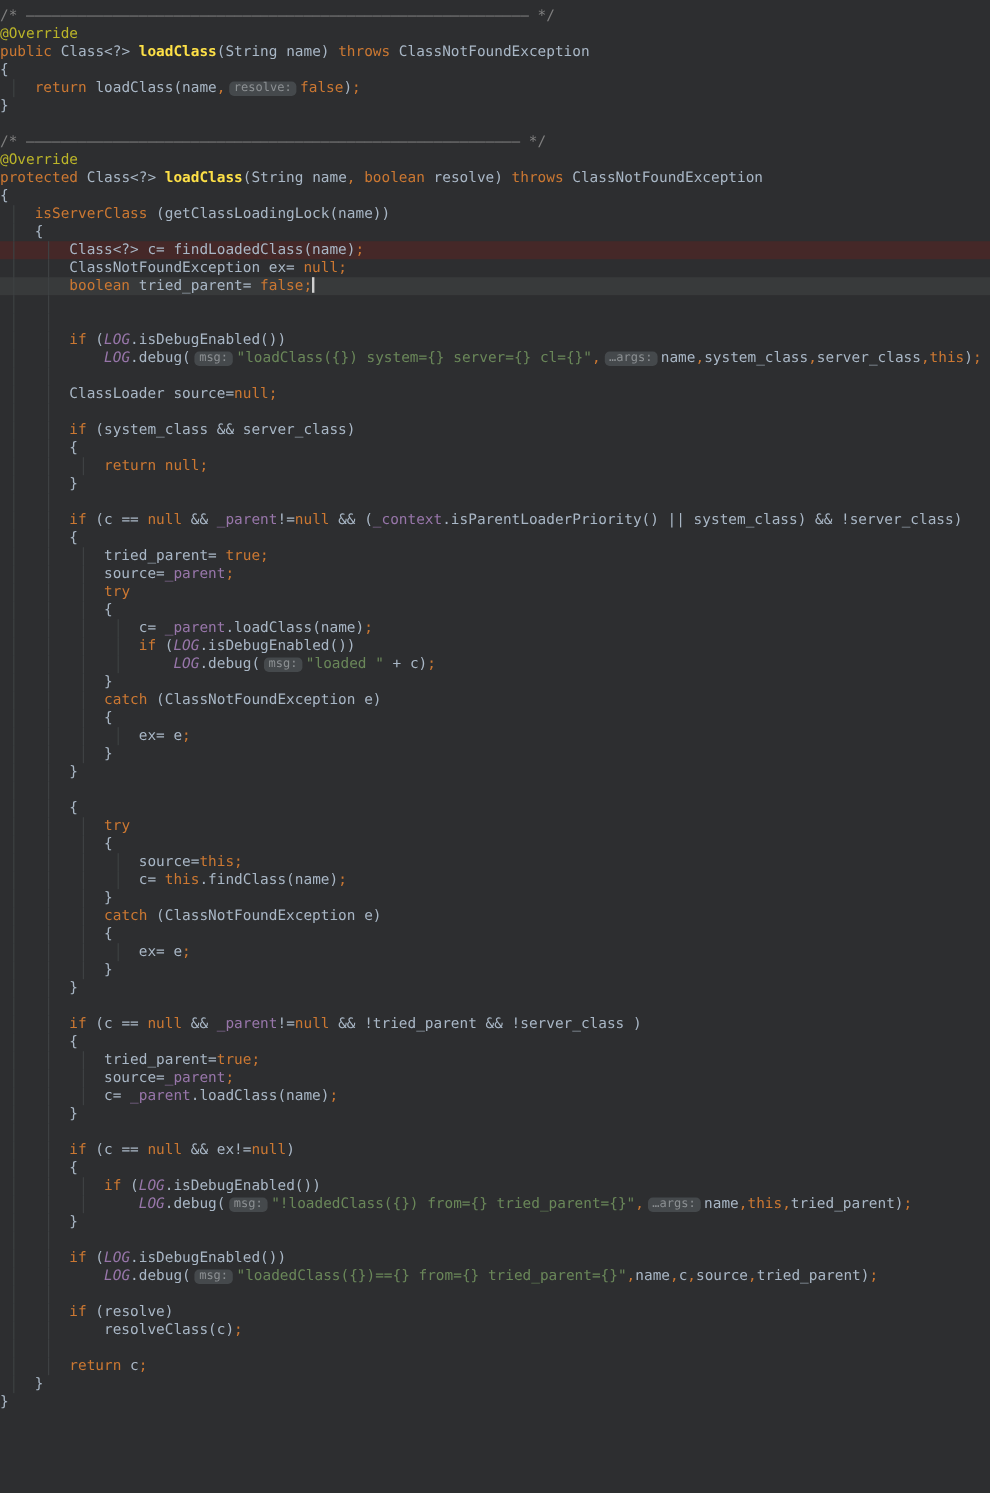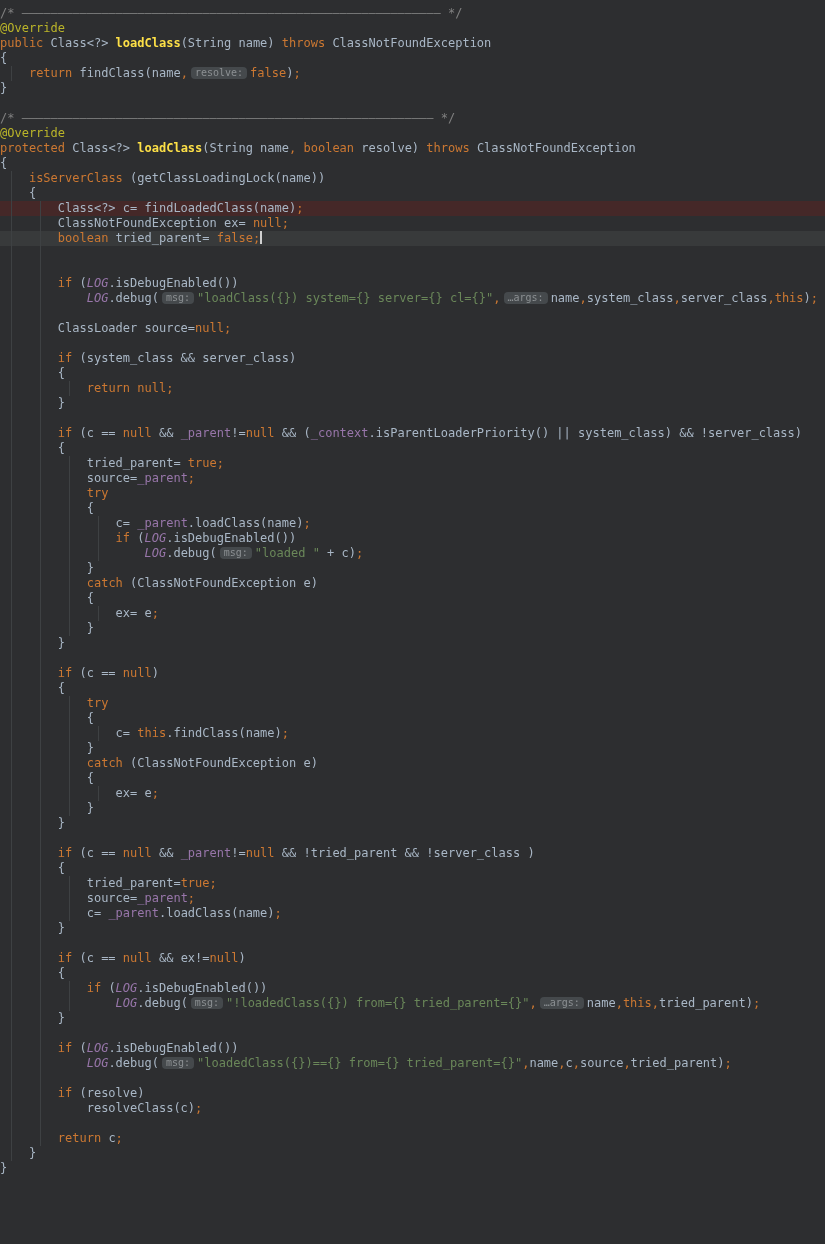--- a/index.html
+++ b/index.html
@@ -43,21 +43,21 @@
   }
 </style>
 </head>
 <body>
 
 <div class="editor">
     <div class="line"><span class="t-c">/* —————————————————————————————————————————————————————————— */</span></div>
     <div class="line"><span class="t-a">@Override</span></div>
     <div class="line"><span class="t-k">public</span><span class="t-d"> Class&lt;?&gt; </span><span class="t-m">loadClass</span><span class="t-d">(String name) </span><span class="t-k">throws</span><span class="t-d"> ClassNotFoundException</span></div>
     <div class="line"><span class="t-d">{</span></div>
-    <div class="line"><span class="guide" style="left: 11px;"></span><span class="t-d">    </span><span class="t-k">return</span><span class="t-d"> findClass(name</span><span class="t-k">,</span><span class="t-h">resolve:</span><span class="t-k">false</span><span class="t-d">)</span><span class="t-k">;</span></div>
+    <div class="line"><span class="guide" style="left: 11px;"></span><span class="t-d">    </span><span class="t-k">return</span><span class="t-d"> loadClass(name</span><span class="t-k">,</span><span class="t-h">resolve:</span><span class="t-k">false</span><span class="t-d">)</span><span class="t-k">;</span></div>
     <div class="line"><span class="t-d">}</span></div>
     <div class="line"></div>
     <div class="line"><span class="t-c">/* ————————————————————————————————————————————————————————— */</span></div>
     <div class="line"><span class="t-a">@Override</span></div>
     <div class="line"><span class="t-k">protected</span><span class="t-d"> Class&lt;?&gt; </span><span class="t-m">loadClass</span><span class="t-d">(String name</span><span class="t-k">,</span><span class="t-d"> </span><span class="t-k">boolean</span><span class="t-d"> resolve) </span><span class="t-k">throws</span><span class="t-d"> ClassNotFoundException</span></div>
     <div class="line"><span class="t-d">{</span></div>
     <div class="line"><span class="guide" style="left: 11px;"></span><span class="t-d">    </span><span class="t-k">isServerClass</span><span class="t-d"> (getClassLoadingLock(name))</span></div>
     <div class="line"><span class="guide" style="left: 11px;"></span><span class="t-d">    {</span></div>
     <div class="line red"><span class="guide" style="left: 11px;"></span><span class="guide" style="left: 39.9px;"></span><span class="t-d">        Class&lt;?&gt; c= findLoadedClass(name)</span><span class="t-k">;</span></div>
     <div class="line"><span class="guide" style="left: 11px;"></span><span class="guide" style="left: 39.9px;"></span><span class="t-d">        ClassNotFoundException ex= </span><span class="t-k">null</span><span class="t-k">;</span></div>
@@ -83,24 +83,24 @@
     <div class="line"><span class="guide" style="left: 11px;"></span><span class="guide" style="left: 39.9px;"></span><span class="guide" style="left: 68.8px;"></span><span class="guide" style="left: 97.7px;"></span><span class="t-d">                c= </span><span class="t-f">_parent</span><span class="t-d">.loadClass(name)</span><span class="t-k">;</span></div>
     <div class="line"><span class="guide" style="left: 11px;"></span><span class="guide" style="left: 39.9px;"></span><span class="guide" style="left: 68.8px;"></span><span class="guide" style="left: 97.7px;"></span><span class="t-d">                </span><span class="t-k">if</span><span class="t-d"> (</span><span class="t-L">LOG</span><span class="t-d">.isDebugEnabled())</span></div>
     <div class="line"><span class="guide" style="left: 11px;"></span><span class="guide" style="left: 39.9px;"></span><span class="guide" style="left: 68.8px;"></span><span class="guide" style="left: 97.7px;"></span><span class="t-d">                    </span><span class="t-L">LOG</span><span class="t-d">.debug(</span><span class="t-h">msg:</span><span class="t-s">"loaded "</span><span class="t-d"> + c)</span><span class="t-k">;</span></div>
     <div class="line"><span class="guide" style="left: 11px;"></span><span class="guide" style="left: 39.9px;"></span><span class="guide" style="left: 68.8px;"></span><span class="t-d">            }</span></div>
     <div class="line"><span class="guide" style="left: 11px;"></span><span class="guide" style="left: 39.9px;"></span><span class="guide" style="left: 68.8px;"></span><span class="t-d">            </span><span class="t-k">catch</span><span class="t-d"> (ClassNotFoundException e)</span></div>
     <div class="line"><span class="guide" style="left: 11px;"></span><span class="guide" style="left: 39.9px;"></span><span class="guide" style="left: 68.8px;"></span><span class="t-d">            {</span></div>
     <div class="line"><span class="guide" style="left: 11px;"></span><span class="guide" style="left: 39.9px;"></span><span class="guide" style="left: 68.8px;"></span><span class="guide" style="left: 97.7px;"></span><span class="t-d">                ex= e</span><span class="t-k">;</span></div>
     <div class="line"><span class="guide" style="left: 11px;"></span><span class="guide" style="left: 39.9px;"></span><span class="guide" style="left: 68.8px;"></span><span class="t-d">            }</span></div>
     <div class="line"><span class="guide" style="left: 11px;"></span><span class="guide" style="left: 39.9px;"></span><span class="t-d">        }</span></div>
     <div class="line"><span class="guide" style="left: 11px;"></span><span class="guide" style="left: 39.9px;"></span></div>
-    <div class="line"><span class="guide" style="left: 11px;"></span><span class="guide" style="left: 39.9px;"></span><span class="t-d">        </span><span class="t-k">if</span><span class="t-d"> (c == </span><span class="t-k">null</span><span class="t-d">)</span></div>
     <div class="line"><span class="guide" style="left: 11px;"></span><span class="guide" style="left: 39.9px;"></span><span class="t-d">        {</span></div>
     <div class="line"><span class="guide" style="left: 11px;"></span><span class="guide" style="left: 39.9px;"></span><span class="guide" style="left: 68.8px;"></span><span class="t-d">            </span><span class="t-k">try</span></div>
     <div class="line"><span class="guide" style="left: 11px;"></span><span class="guide" style="left: 39.9px;"></span><span class="guide" style="left: 68.8px;"></span><span class="t-d">            {</span></div>
+    <div class="line"><span class="guide" style="left: 11px;"></span><span class="guide" style="left: 39.9px;"></span><span class="guide" style="left: 68.8px;"></span><span class="guide" style="left: 97.7px;"></span><span class="t-d">                source=</span><span class="t-k">this</span><span class="t-k">;</span></div>
     <div class="line"><span class="guide" style="left: 11px;"></span><span class="guide" style="left: 39.9px;"></span><span class="guide" style="left: 68.8px;"></span><span class="guide" style="left: 97.7px;"></span><span class="t-d">                c= </span><span class="t-k">this</span><span class="t-d">.findClass(name)</span><span class="t-k">;</span></div>
     <div class="line"><span class="guide" style="left: 11px;"></span><span class="guide" style="left: 39.9px;"></span><span class="guide" style="left: 68.8px;"></span><span class="t-d">            }</span></div>
     <div class="line"><span class="guide" style="left: 11px;"></span><span class="guide" style="left: 39.9px;"></span><span class="guide" style="left: 68.8px;"></span><span class="t-d">            </span><span class="t-k">catch</span><span class="t-d"> (ClassNotFoundException e)</span></div>
     <div class="line"><span class="guide" style="left: 11px;"></span><span class="guide" style="left: 39.9px;"></span><span class="guide" style="left: 68.8px;"></span><span class="t-d">            {</span></div>
     <div class="line"><span class="guide" style="left: 11px;"></span><span class="guide" style="left: 39.9px;"></span><span class="guide" style="left: 68.8px;"></span><span class="guide" style="left: 97.7px;"></span><span class="t-d">                ex= e</span><span class="t-k">;</span></div>
     <div class="line"><span class="guide" style="left: 11px;"></span><span class="guide" style="left: 39.9px;"></span><span class="guide" style="left: 68.8px;"></span><span class="t-d">            }</span></div>
     <div class="line"><span class="guide" style="left: 11px;"></span><span class="guide" style="left: 39.9px;"></span><span class="t-d">        }</span></div>
     <div class="line"><span class="guide" style="left: 11px;"></span><span class="guide" style="left: 39.9px;"></span></div>
     <div class="line"><span class="guide" style="left: 11px;"></span><span class="guide" style="left: 39.9px;"></span><span class="t-d">        </span><span class="t-k">if</span><span class="t-d"> (c == </span><span class="t-k">null</span><span class="t-d"> &amp;&amp; </span><span class="t-f">_parent</span><span class="t-d">!=</span><span class="t-k">null</span><span class="t-d"> &amp;&amp; !tried_parent &amp;&amp; !server_class )</span></div>
     <div class="line"><span class="guide" style="left: 11px;"></span><span class="guide" style="left: 39.9px;"></span><span class="t-d">        {</span></div>

